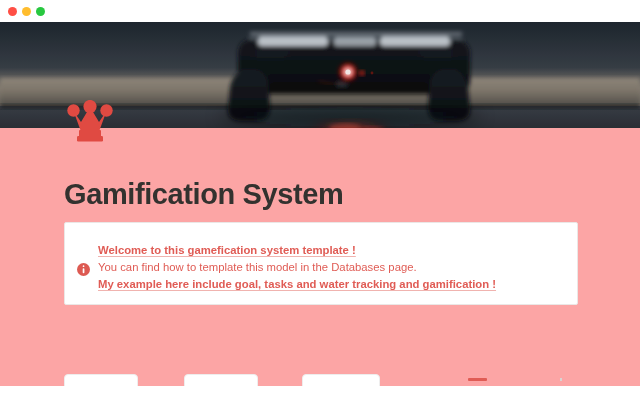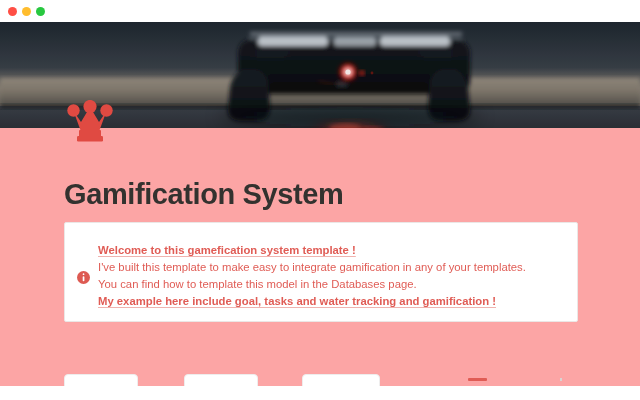--- a/index.html
+++ b/index.html
@@ -236,21 +236,20 @@
   <div class="callout">
     <span class="info-icon">
       <svg viewBox="0 0 13 13">
         <circle cx="6.5" cy="6.5" r="6.5" fill="#dd5a52"></circle>
         <rect x="5.7" y="2.3" width="1.7" height="1.7" rx="0.85" fill="#ffffff"></rect>
         <rect x="5.7" y="5.2" width="1.7" height="5.1" rx="0.8" fill="#ffffff"></rect>
       </svg>
     </span>
     <div class="callout-body">
       <span class="callout-title">Welcome to this gamefication system template !</span>
-      <span class="callout-line">I've built this template to make easy to integrate gamification in any of your templates.</span>
       <span class="callout-line">You can find how to template this model in the Databases page.</span>
       <span class="callout-line underlined">My example here include goal, tasks and water tracking and gamification !</span>
     </div>
   </div>
 
   <div class="cards">
     <div class="card c1"></div>
     <div class="card c2"></div>
     <div class="card c3"></div>
     <div class="redbit"></div>

